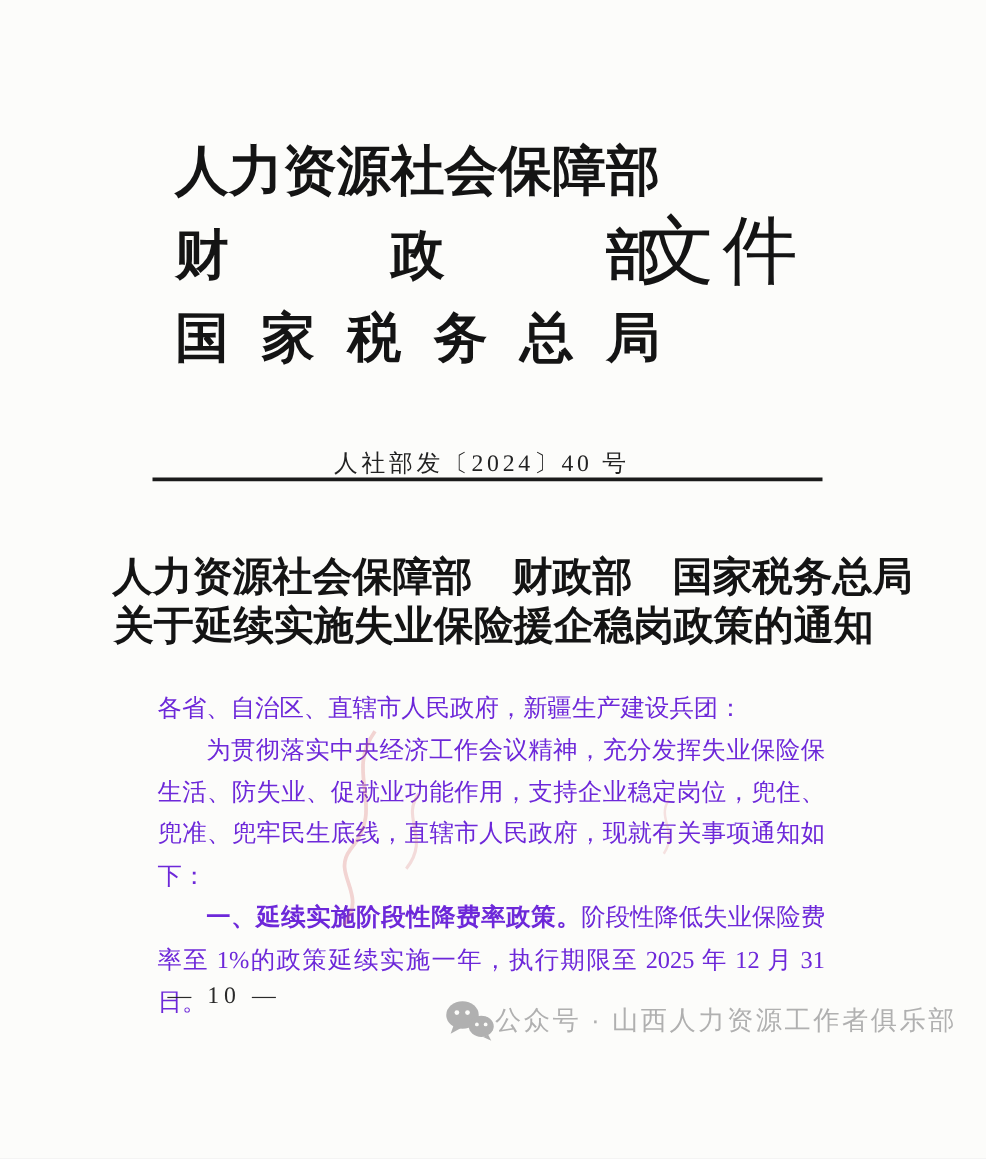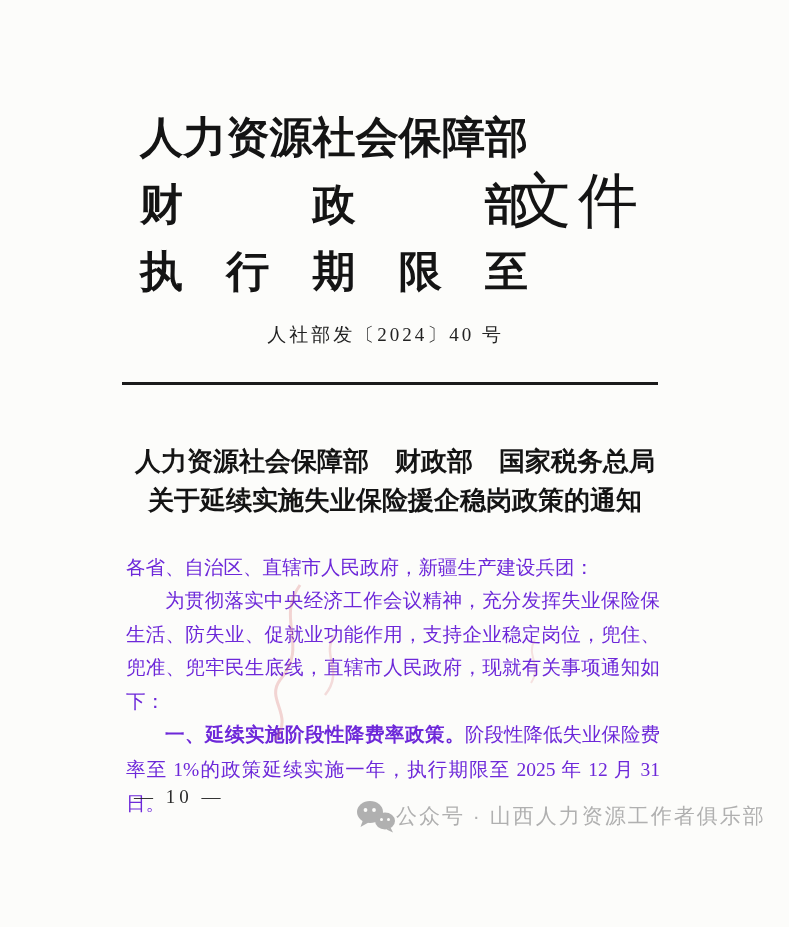--- a/index.html
+++ b/index.html
@@ -41,21 +41,21 @@
     font-size: 60px;
     line-height: 70px;
     font-weight: 400;
     letter-spacing: 6px;
     color: #141414;
     white-space: nowrap;
   }
   .doc-number {
     position: absolute;
     left: 0;
-    top: 322px;
+    top: 358px;
     width: 771px;
     text-align: center;
     font-size: 19px;
     letter-spacing: 3px;
     color: #222;
   }
   .rule {
     position: absolute;
     left: 122px;
     top: 382px;
@@ -68,21 +68,21 @@
   .title-block {
     position: absolute;
     left: 90px;
     top: 442px;
     width: 610px;
     text-align: center;
     font-weight: 700;
     color: #141414;
   }
   .title-line {
-    font-size: 26px;
+    font-size: 32px;
     line-height: 39px;
     white-space: nowrap;
   }
 
   
   .body-text {
     position: absolute;
     left: 126px;
     top: 551px;
     width: 534px;
@@ -136,21 +136,21 @@
   }
 </style>
 </head>
 <body>
 
 <div class="page">
 
   <div class="agency-col">
     <div class="agency-line">人力资源社会保障部</div>
     <div class="agency-line">财政部</div>
-    <div class="agency-line">执行期限至</div>
+    <div class="agency-line">国家税务总局</div>
   </div>
   <div class="doc-type">文件</div>
 
   <div class="doc-number">人社部发〔2024〕40 号</div>
 
   <div class="rule"></div>
 
   <div class="title-block">
     <div class="title-line">人力资源社会保障部　财政部　国家税务总局</div>
     <div class="title-line">关于延续实施失业保险援企稳岗政策的通知</div>

